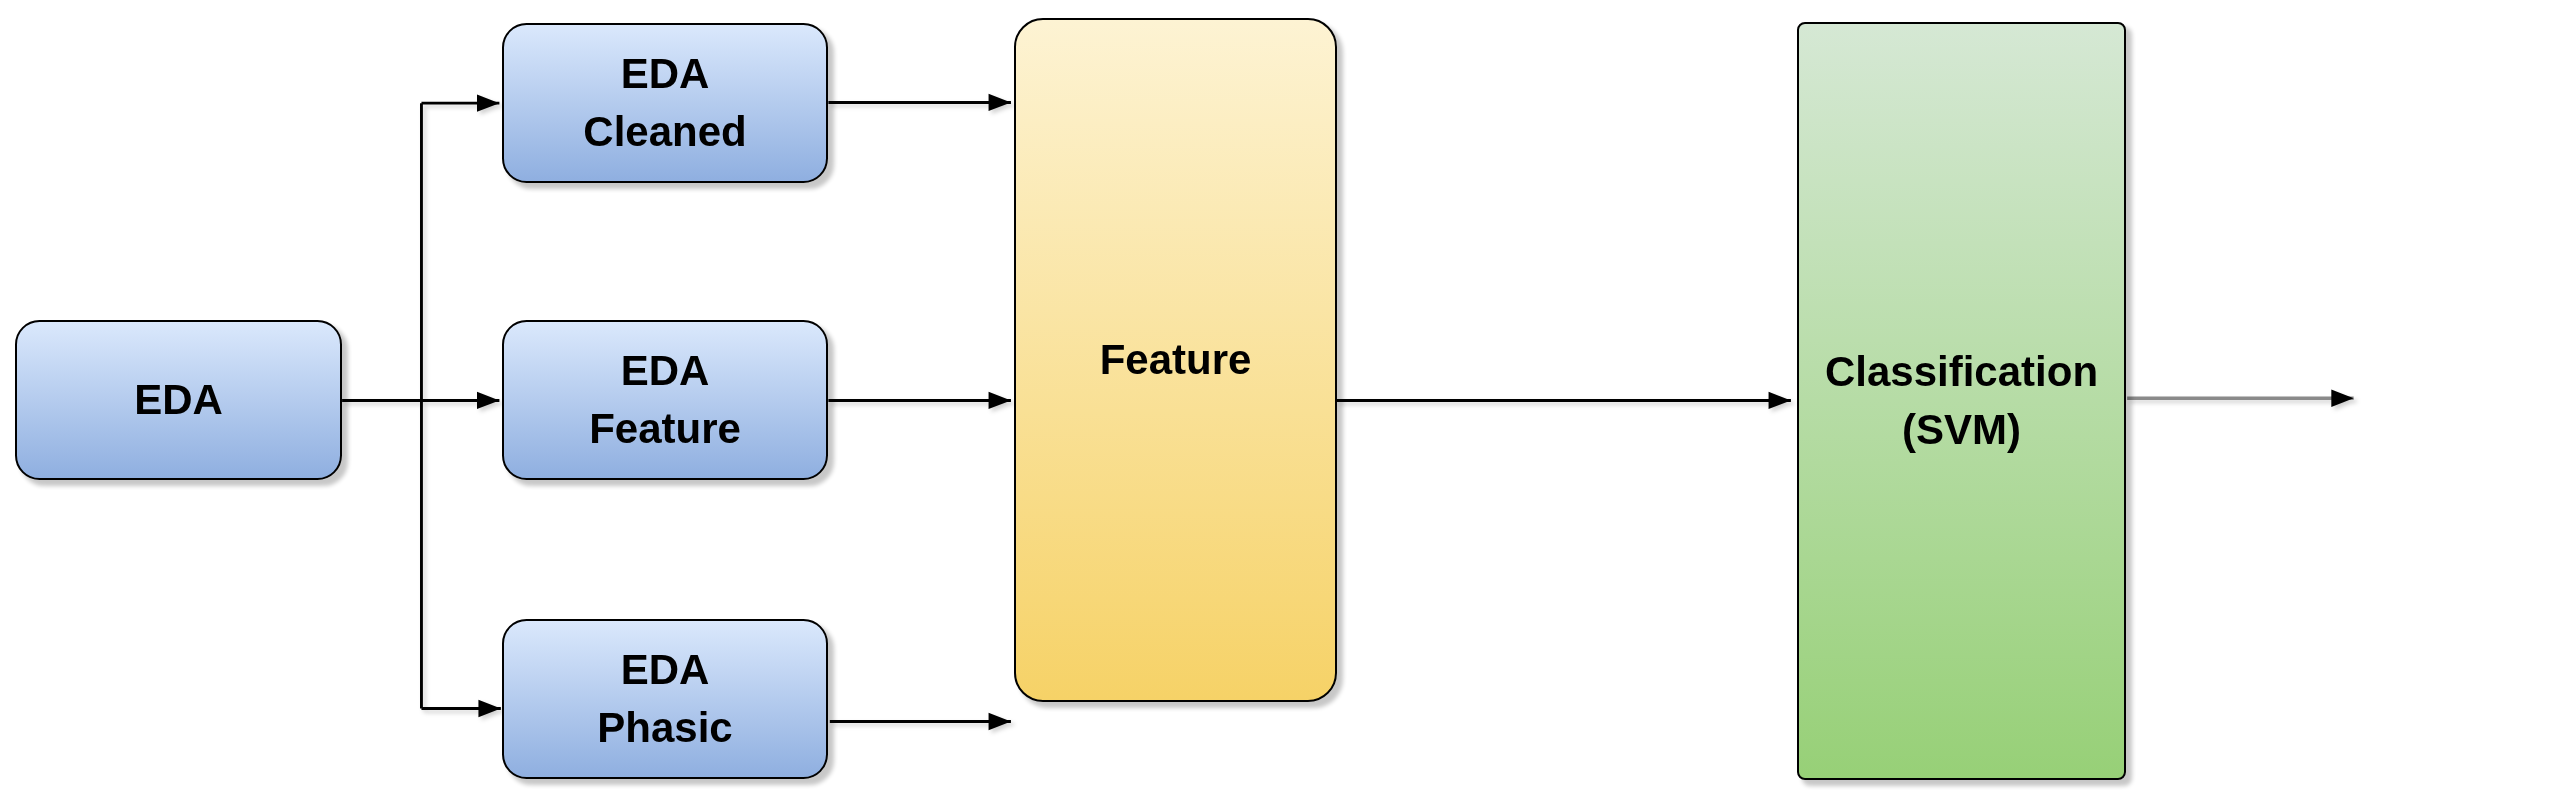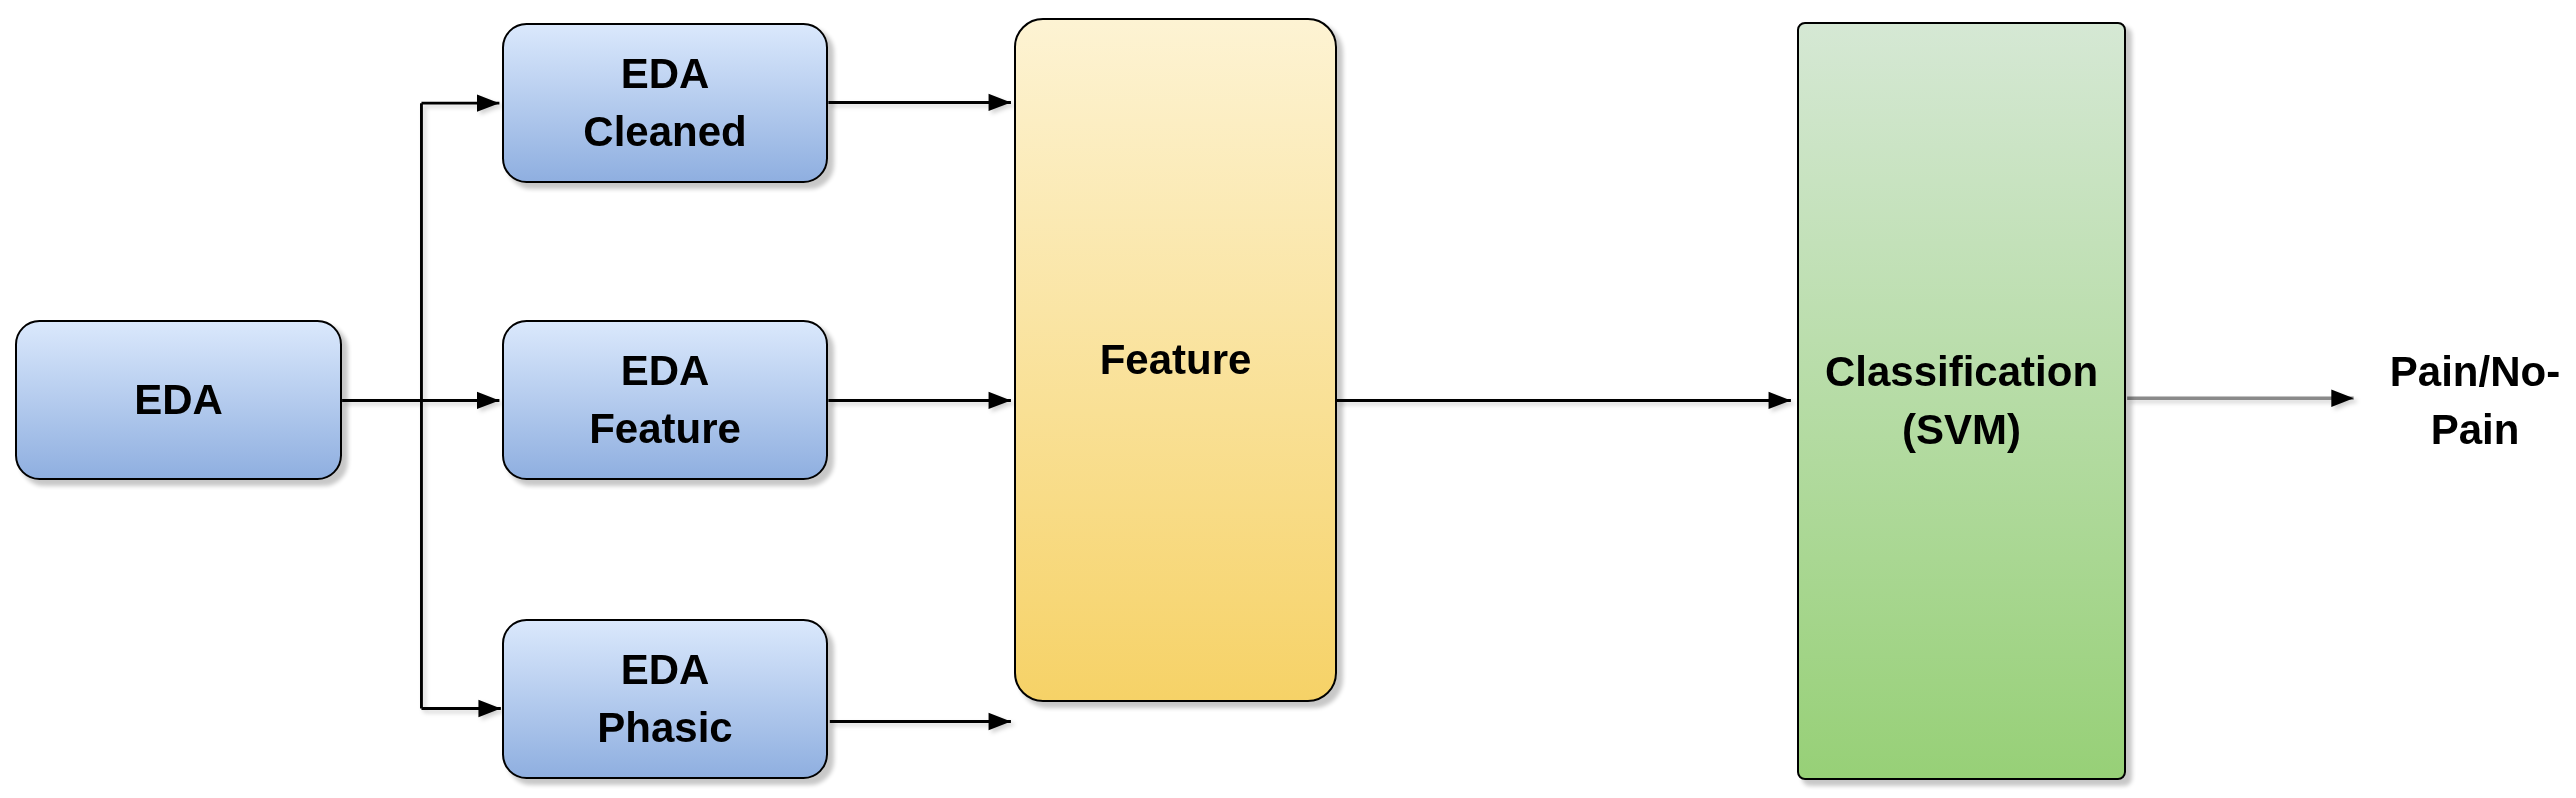--- a/index.html
+++ b/index.html
@@ -87,19 +87,15 @@
 
   <div class="node yellow node-feature-extraction">
     <span class="line">Feature</span>
   </div>
 
   <div class="node green node-classification">
     <span class="line">Classification</span>
     <span class="line">(SVM)</span>
   </div>
 
-  <div class="output-label">
-    <span class="line">Pain/No-</span>
-    <span class="line">Pain</span>
-  </div>
 
 </div>
 
 
 </body></html>

